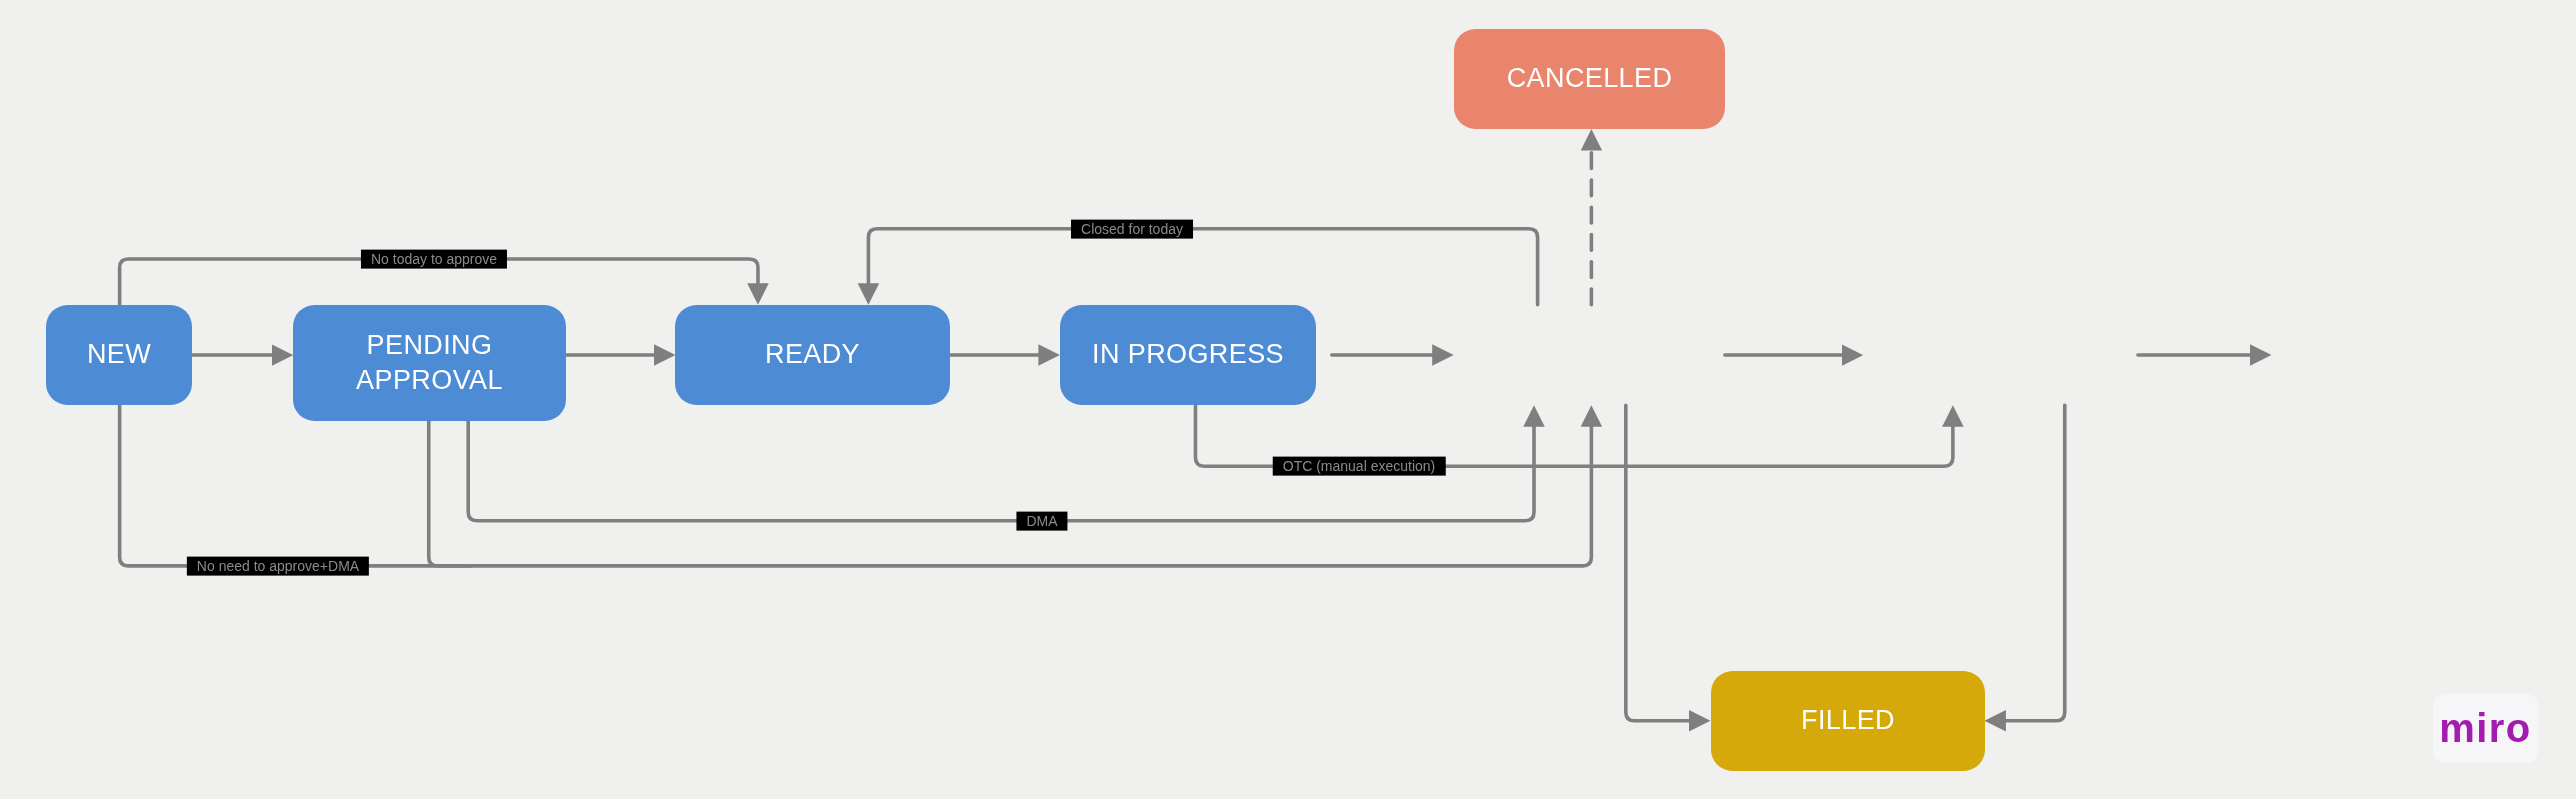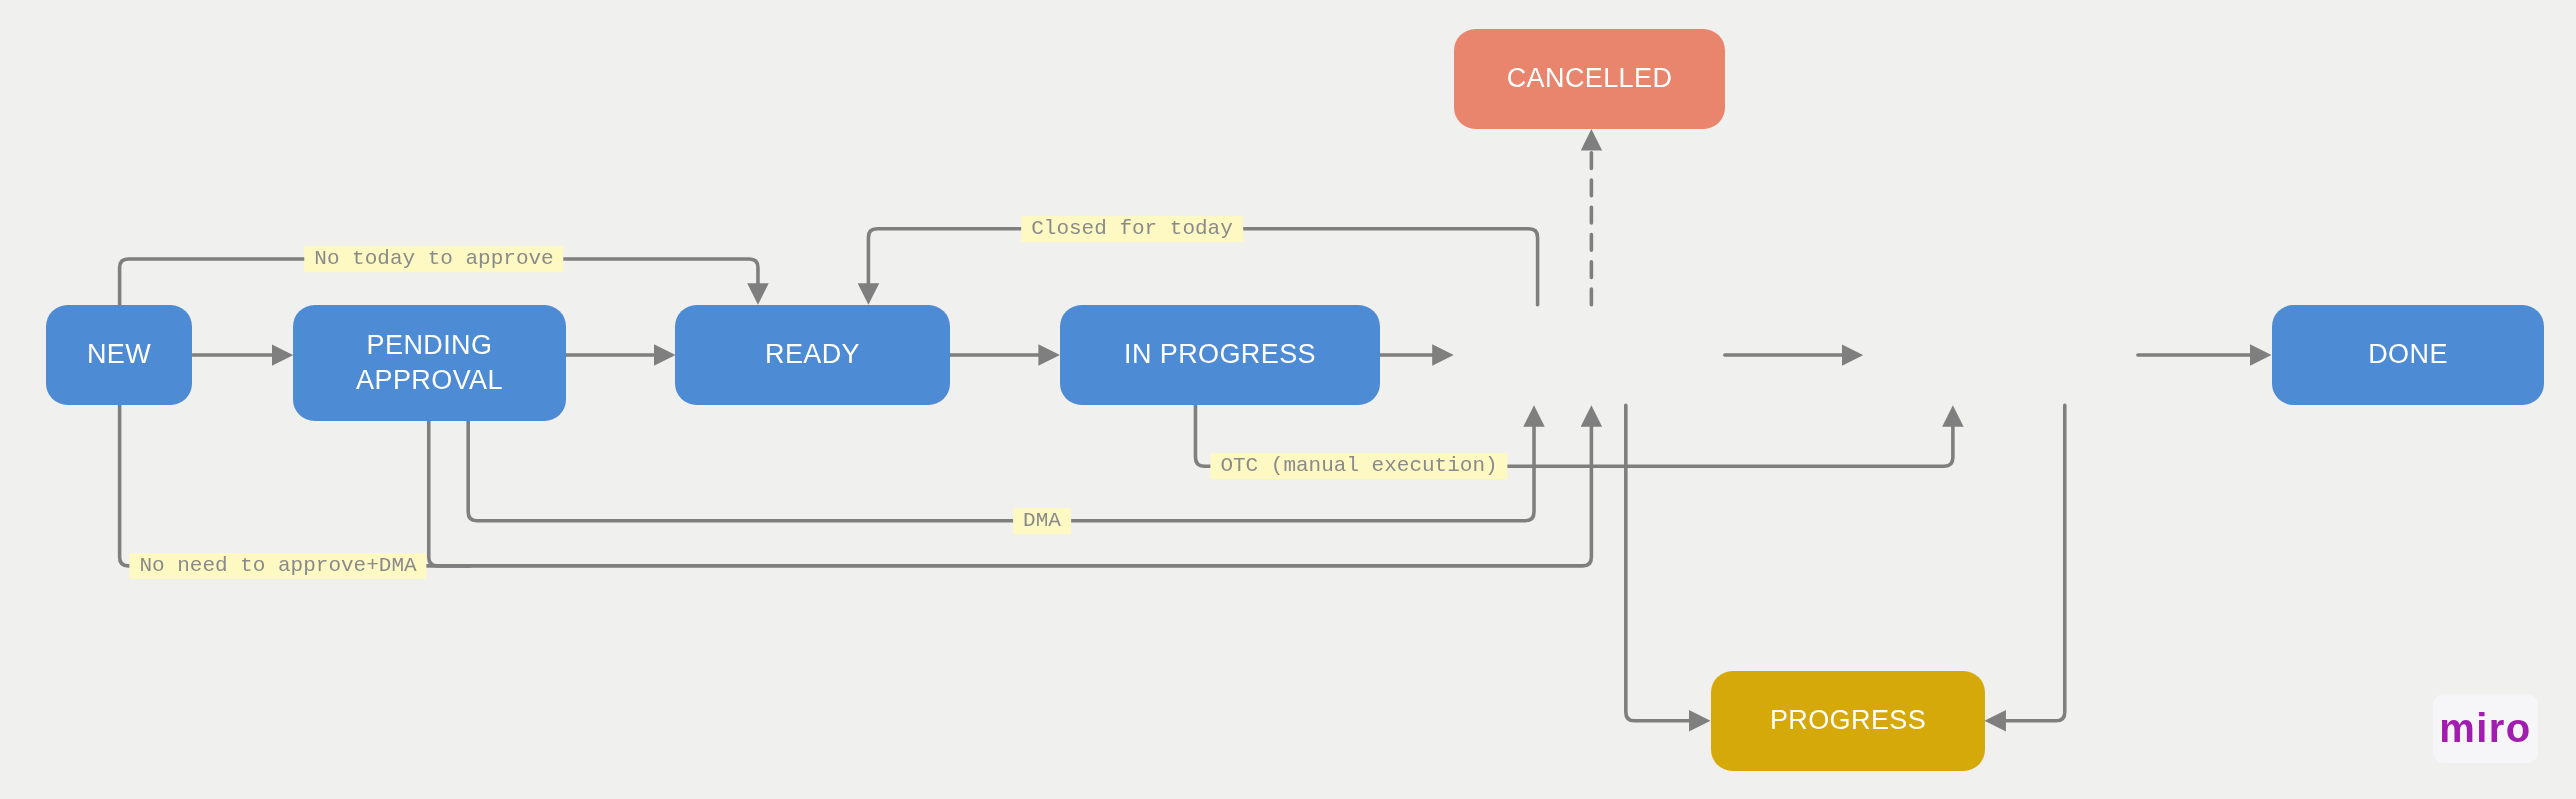--- a/index.html
+++ b/index.html
@@ -24,28 +24,27 @@
     box-sizing:border-box;
     padding:16px 10px;
     cursor:pointer;
     user-select:none;
   }
   .node.cancelled{background:#E9856D;}
   .node.expired{background:#D6A90B;}
   .edge-label{
     position:absolute;
     transform:translate(-50%,-50%);
-    background:#fef9c3;
+    background:#000000;
     color:#8A8A8A;
-    font-size:21px;
+    font-size:14px;
     white-space:nowrap;
     padding:1.4px 10px;
     cursor:pointer;
     user-select:none;
-    font-family:Liberation Mono, monospace;
   }
   .watermark{
     position:absolute;
     left:2433px;top:694px;width:105px;height:69px;
     background:#F6F6F8;
     border-radius:11.5px;
     display:flex;align-items:center;justify-content:center;
     color:#a21caf;
     font-size:40px;
     font-weight:bold;
@@ -88,36 +87,33 @@
   </div>
 
   <div class="node" style="left:293px;top:305px;width:273px;height:116px;">
     <span>PENDING APPROVAL</span>
   </div>
 
   <div class="node" style="left:675px;top:305px;width:275px;height:100px;">
     <span>READY</span>
   </div>
 
-  <div class="node" style="left:1060px;top:305px;width:320px;height:100px;">
+  <div class="node" style="left:1060px;top:305px;width:256px;height:100px;">
     <span>IN PROGRESS</span>
   </div>
 
 
 
-  <div class="node" style="left:2272px;top:305px;width:272px;height:100px;">
-    <span>DONE</span>
-  </div>
 
   <div class="node cancelled" style="left:1454px;top:29px;width:271px;height:100px;">
     <span>CANCELLED</span>
   </div>
 
   <div class="node expired" style="left:1711px;top:671px;width:274px;height:100px;">
-    <span>PROGRESS</span>
+    <span>FILLED</span>
   </div>
 
   <div class="edge-label" style="left:434px;top:259px;">No today to approve</div>
 
   <div class="edge-label" style="left:1132px;top:229px;">Closed for today</div>
 
   <div class="edge-label" style="left:1359px;top:466px;">OTC (manual execution)</div>
 
   <div class="edge-label" style="left:1042px;top:521px;">DMA</div>
 

